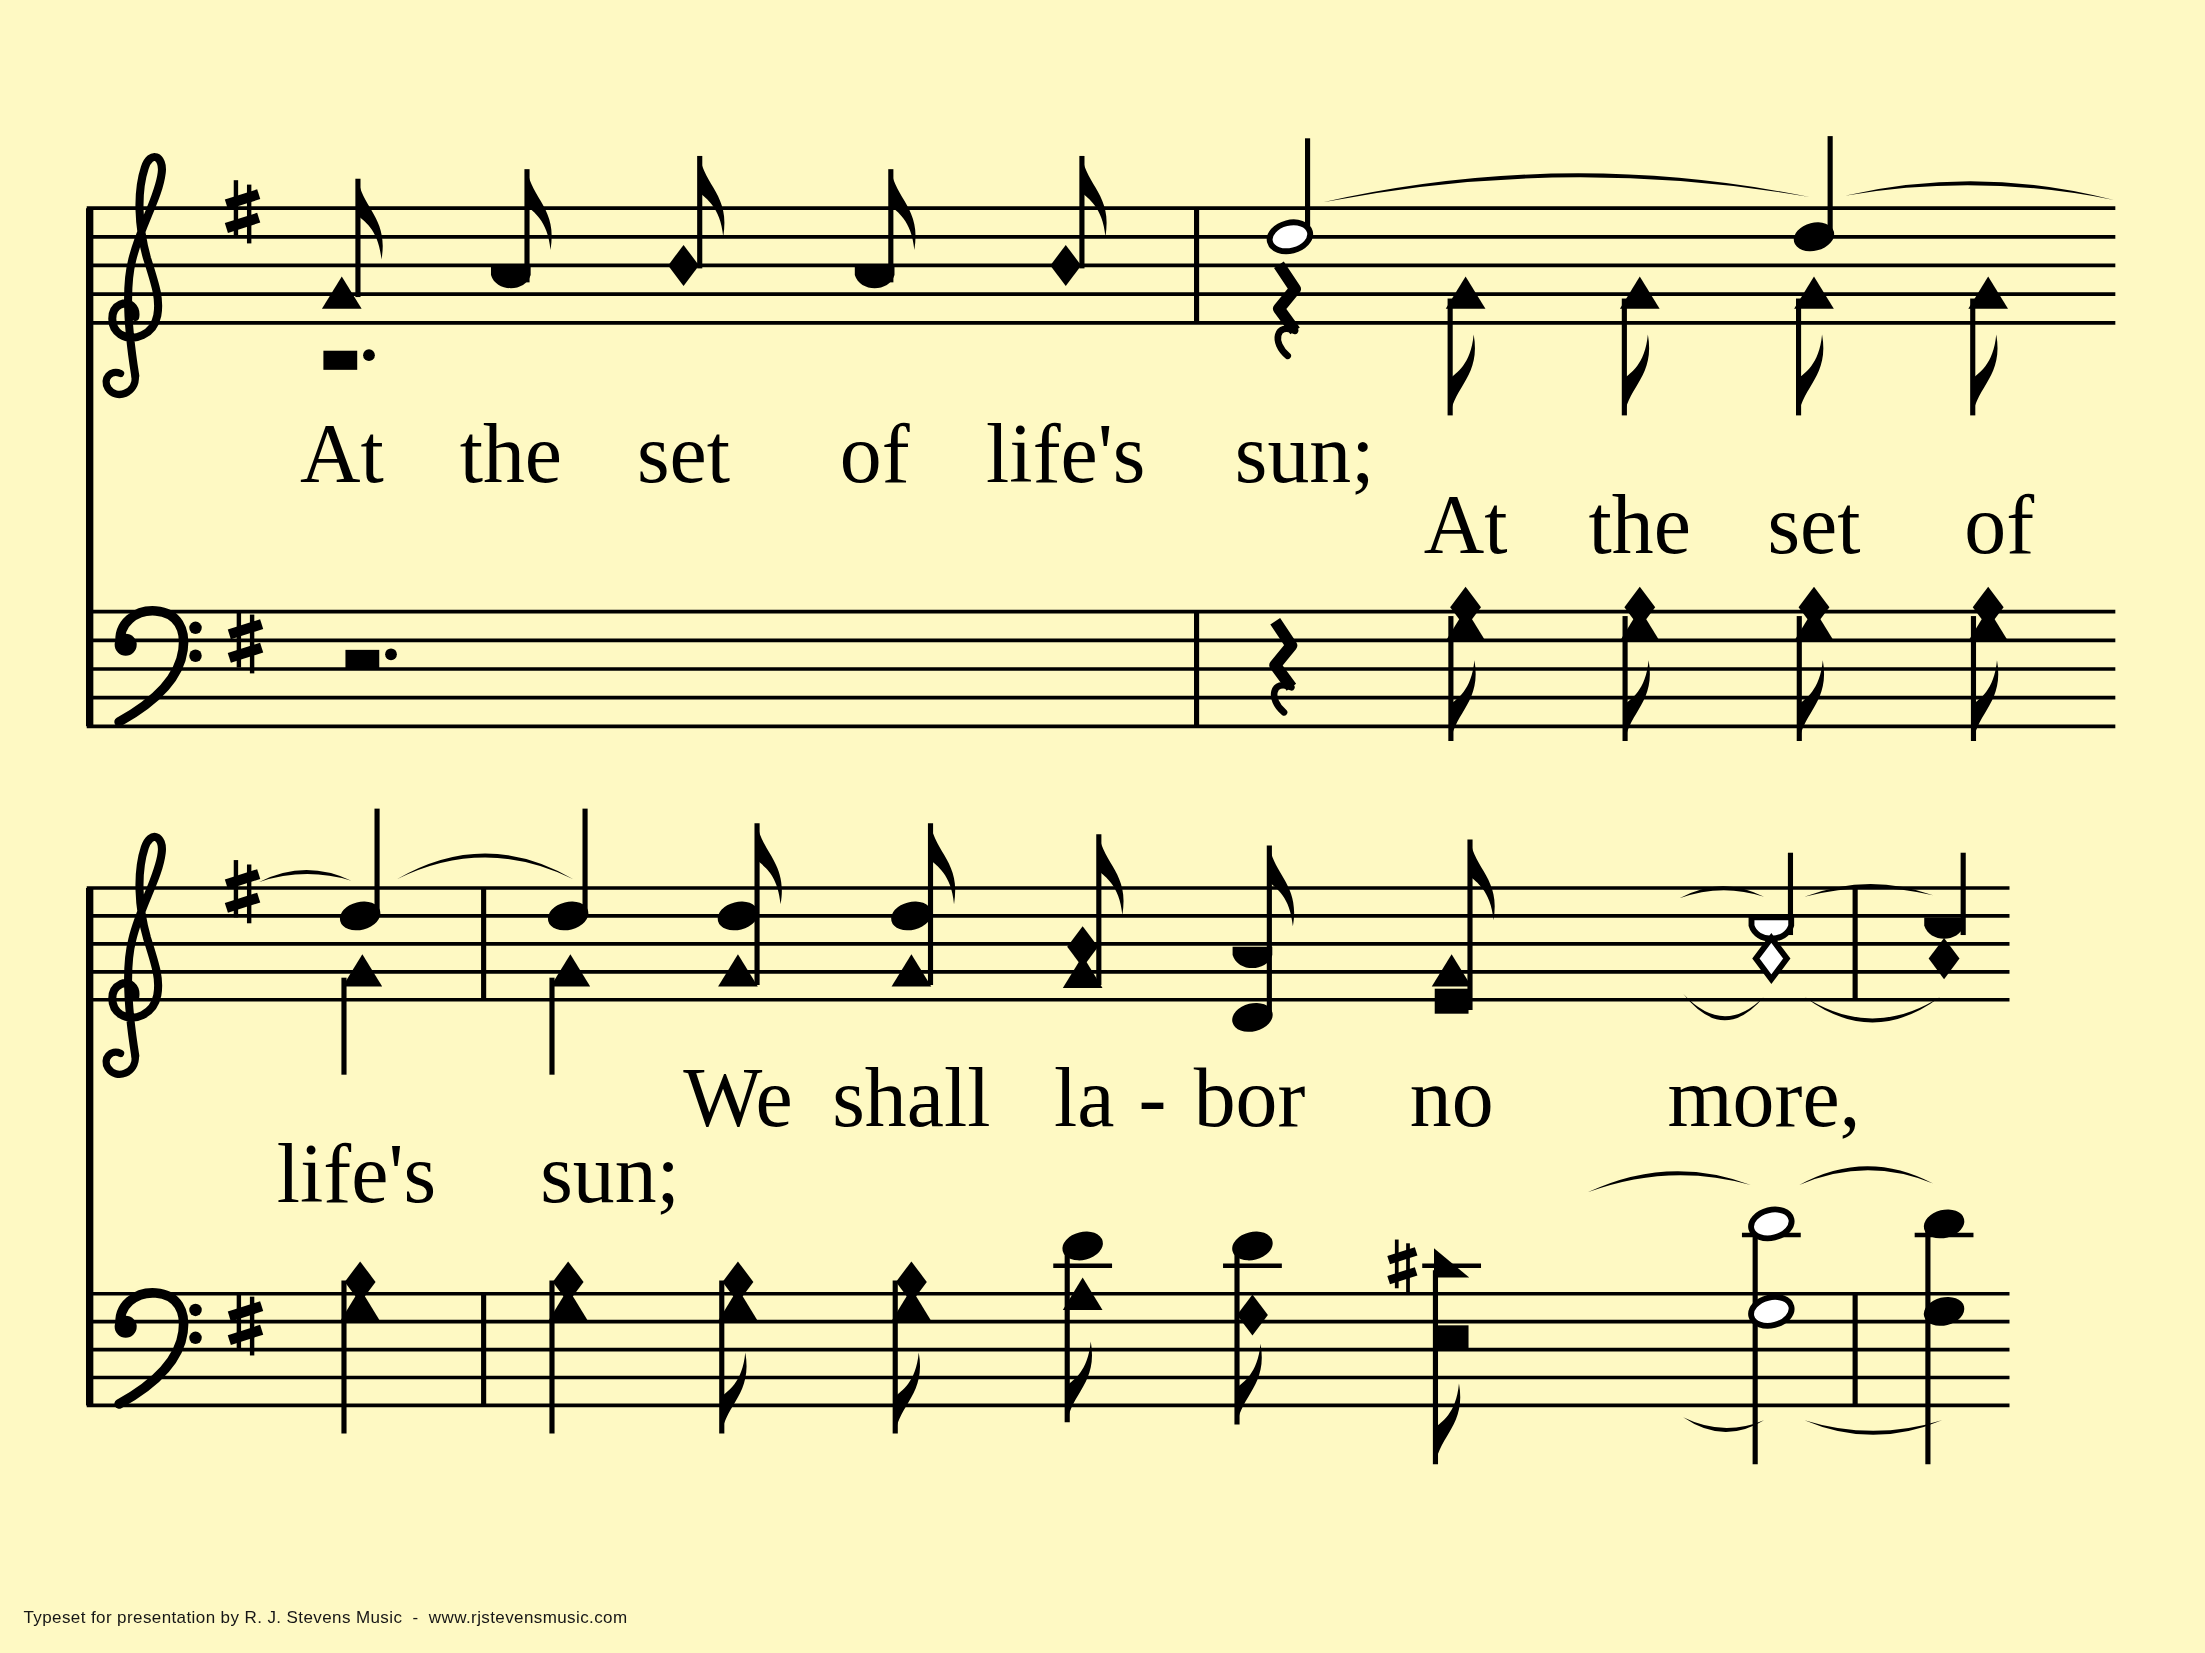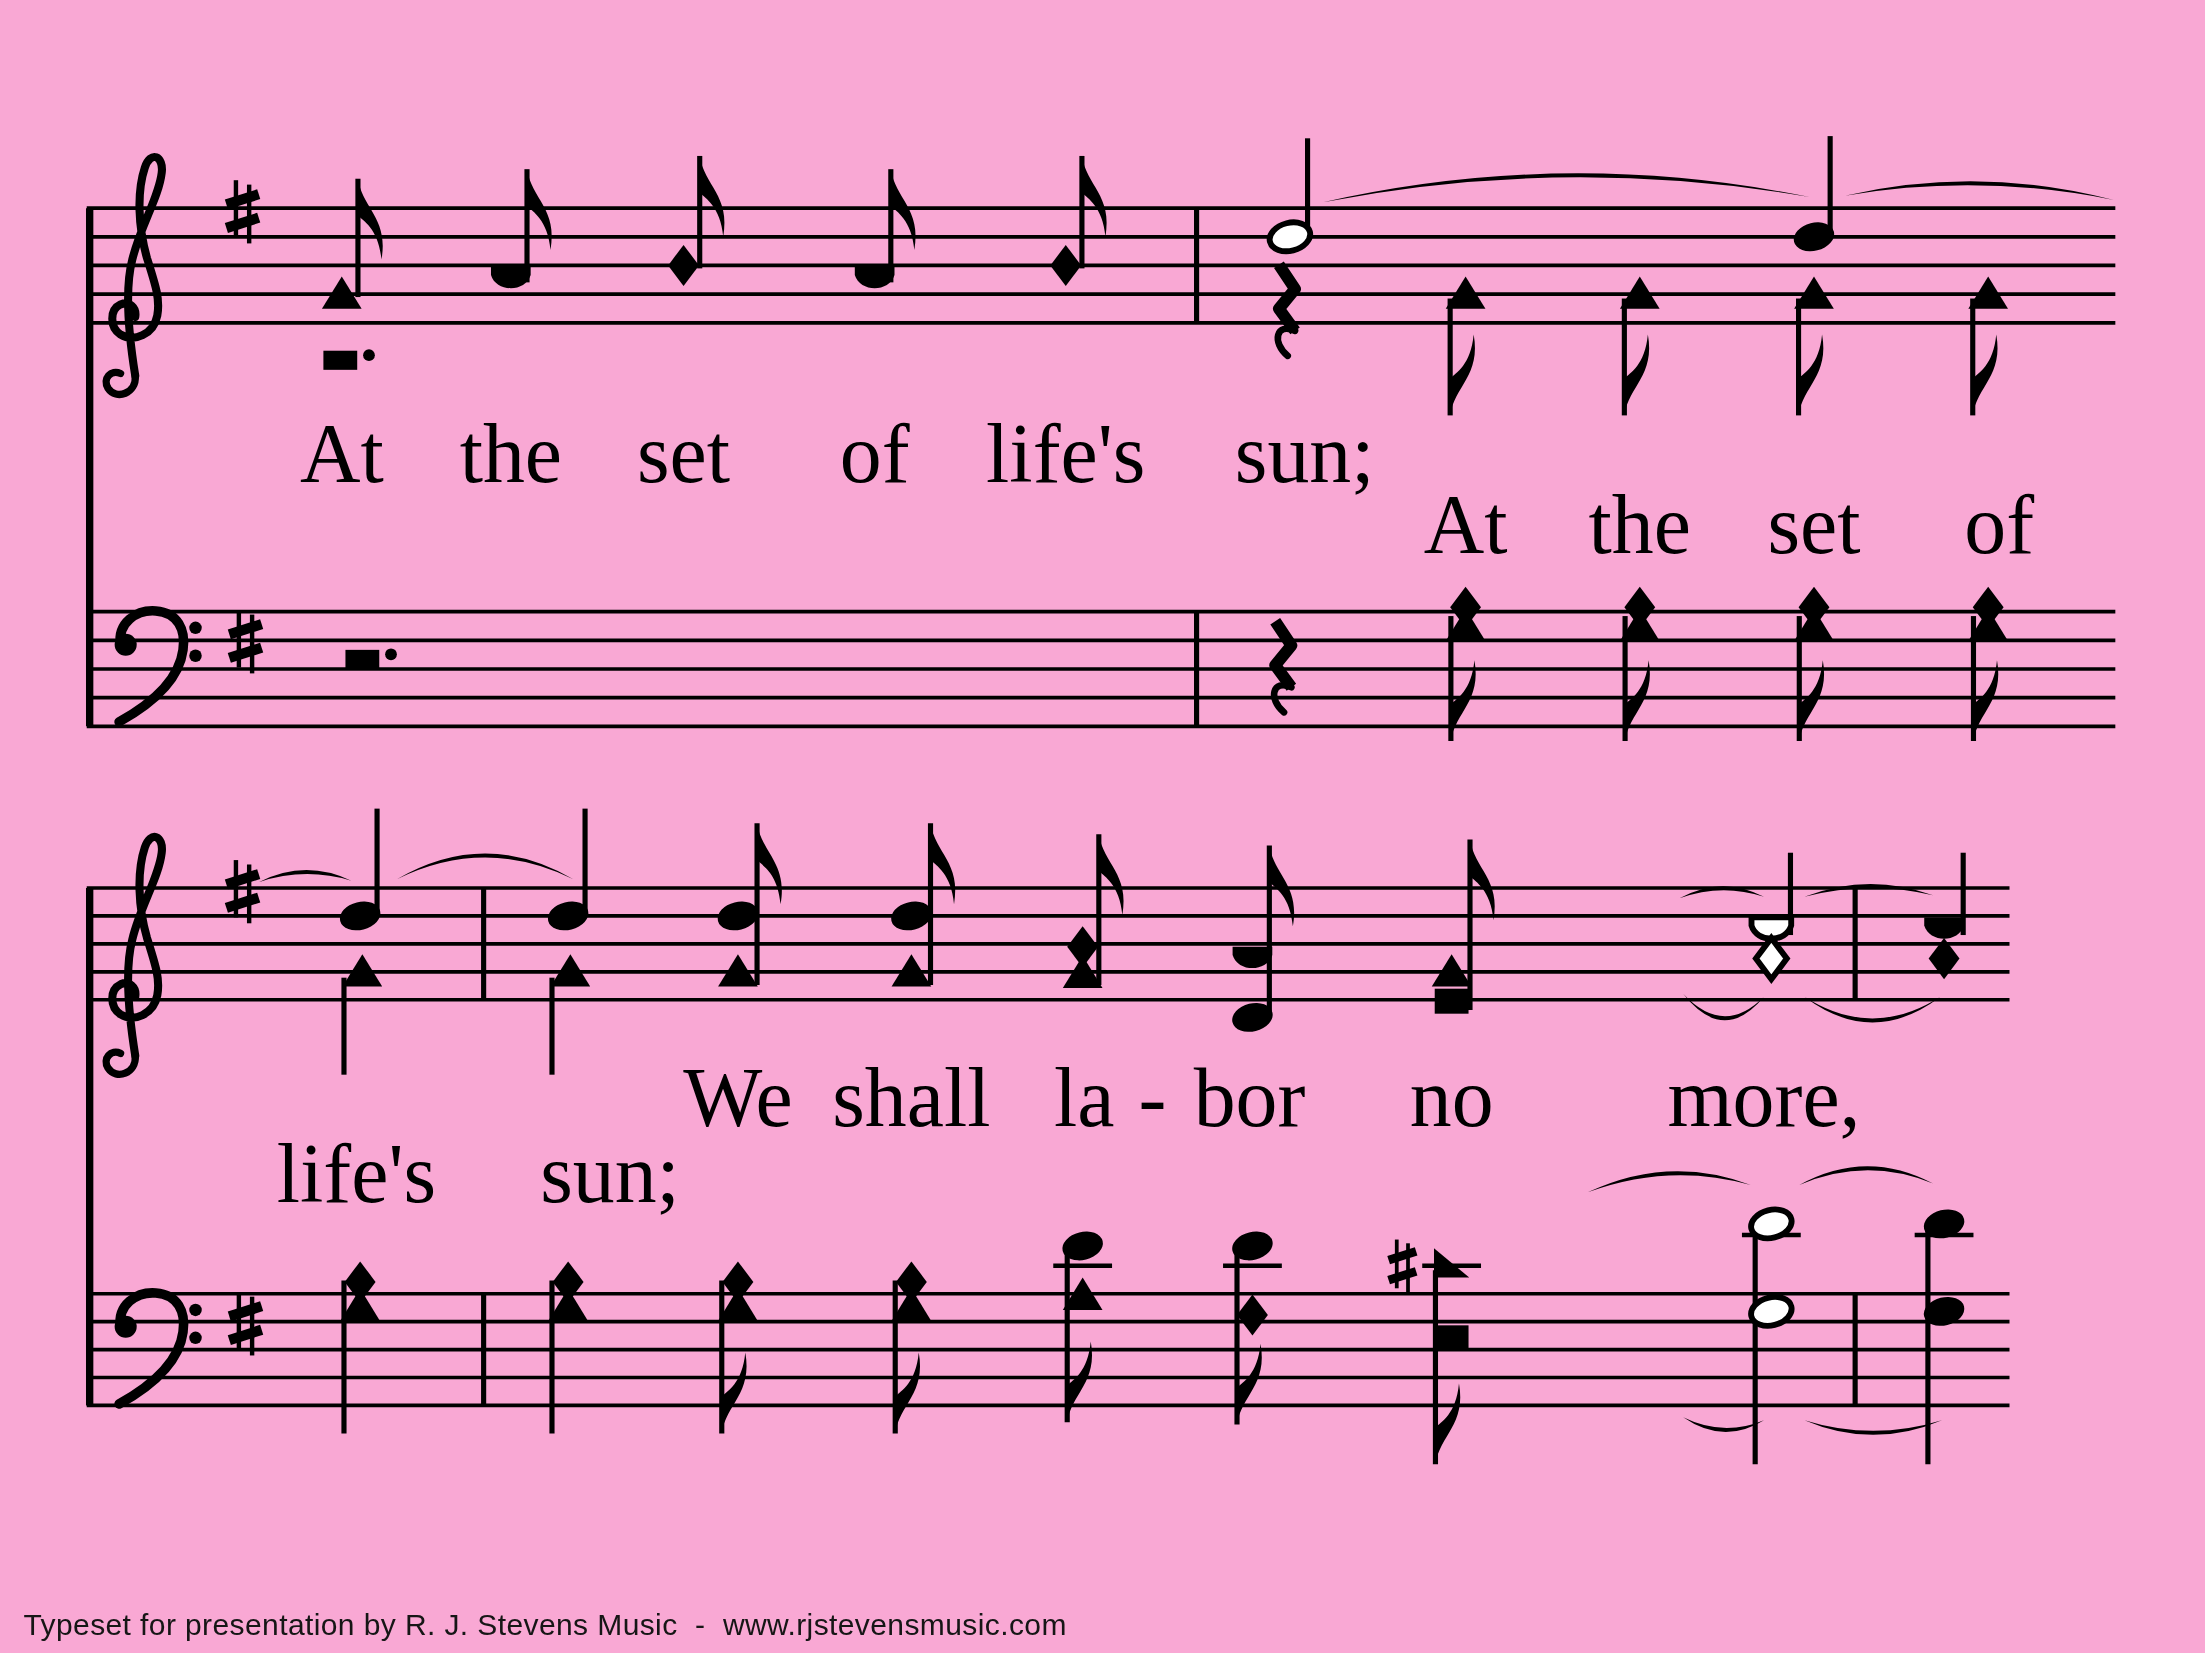--- a/index.html
+++ b/index.html
@@ -1,19 +1,19 @@
 <!DOCTYPE html>
 <html style="font-size:11.8px"><head>
 <meta charset="utf-8">
 <style>
   html,body{margin:0;padding:0;background:#fff;}
   body{width:2205px;height:1654px;position:relative;font-family:"Liberation Sans","DejaVu Sans",sans-serif;}
-  .slide{position:absolute;inset:0;background:#f9a8d4;overflow:hidden;}
+  .slide{position:absolute;inset:0;background:#fef9c3;overflow:hidden;}
   #score{position:absolute;left:0;top:0;}
-  .footer{position:absolute;left:23.5px;top:1608px;font-size:30px;color:#161616;
+  .footer{position:absolute;left:23.5px;top:1608px;font-size:17px;color:#161616;
           font-family:"Liberation Sans","DejaVu Sans",sans-serif;white-space:pre;letter-spacing:0.4px;}
   .lyric{font-family:"Liberation Serif","DejaVu Serif",serif;}
 </style>
 </head>
 <body>
 
 <div class="slide">
   <svg id="score" width="2205" height="1654" viewBox="0 0 3000 2250" xmlns="http://www.w3.org/2000/svg">
       <line x1="118" y1="283" x2="2878" y2="283" stroke="#000000" stroke-width="5"></line>
       <line x1="118" y1="322" x2="2878" y2="322" stroke="#000000" stroke-width="5"></line>

